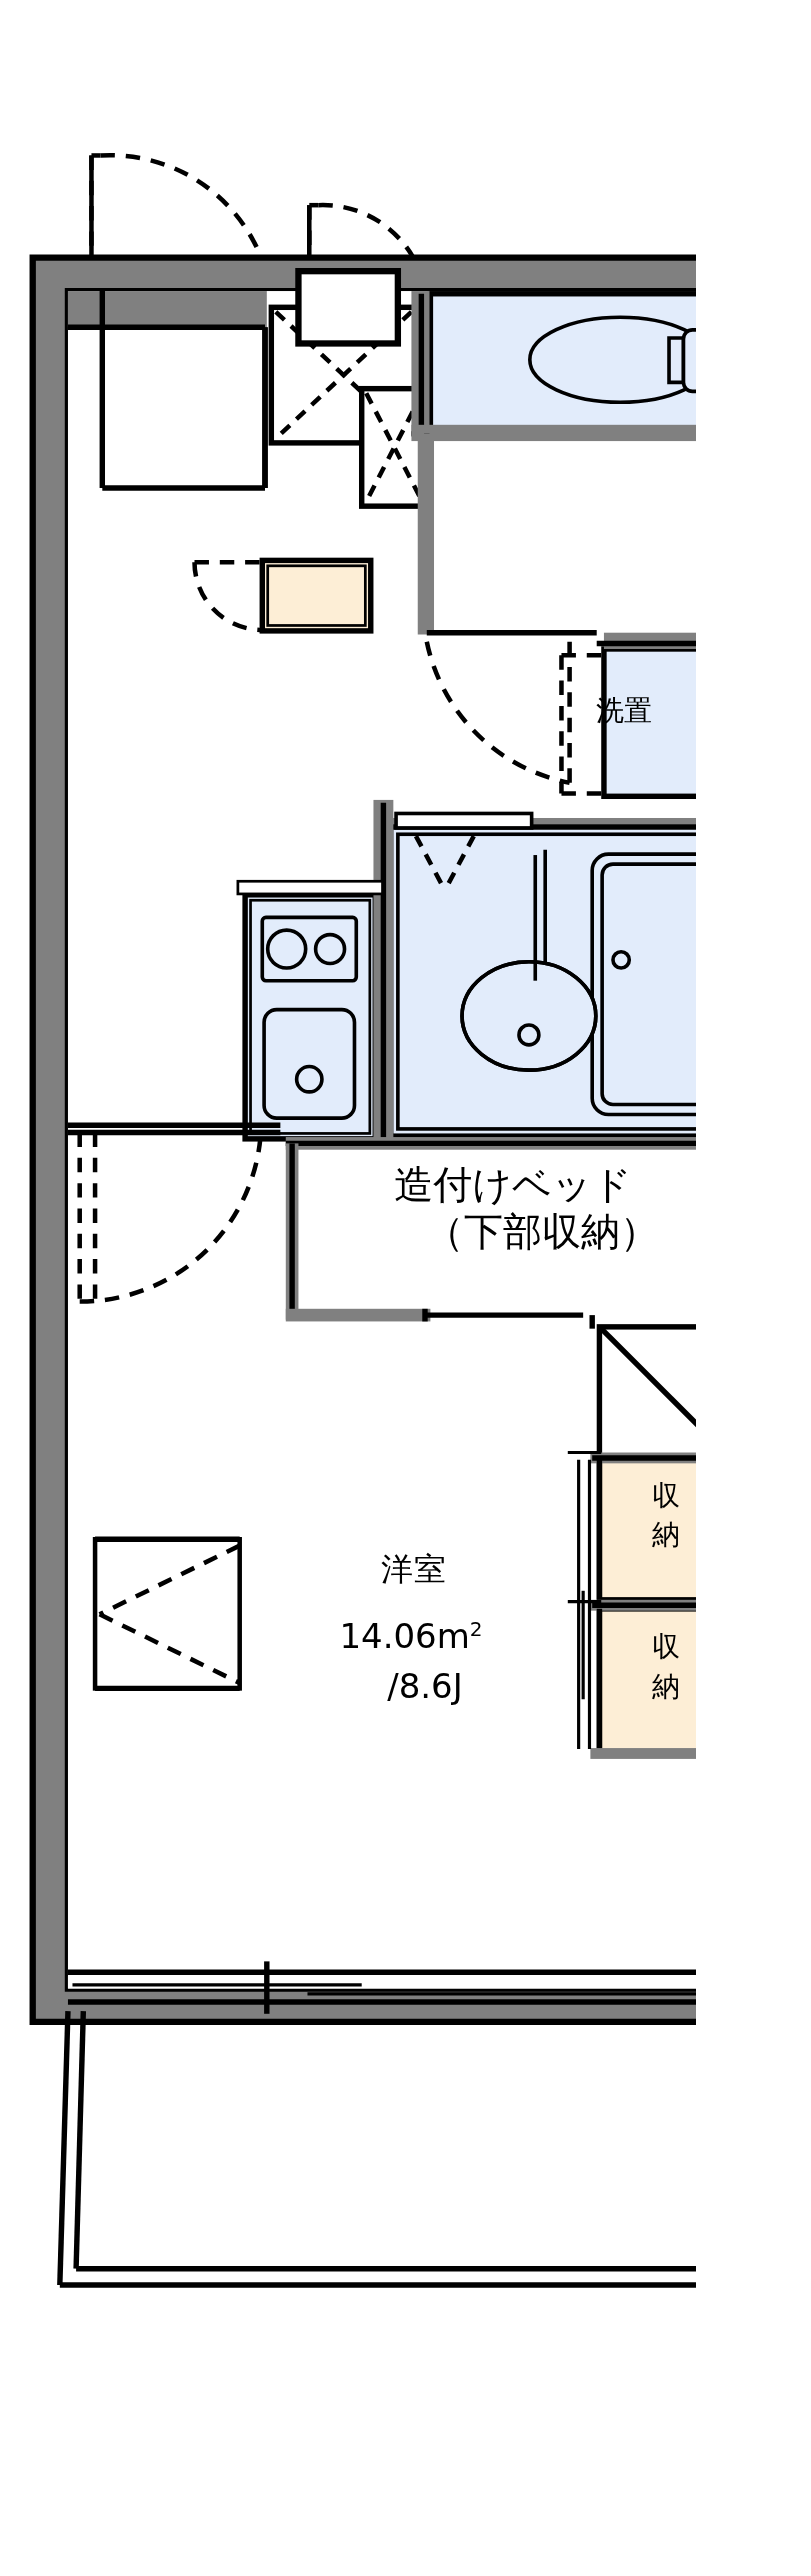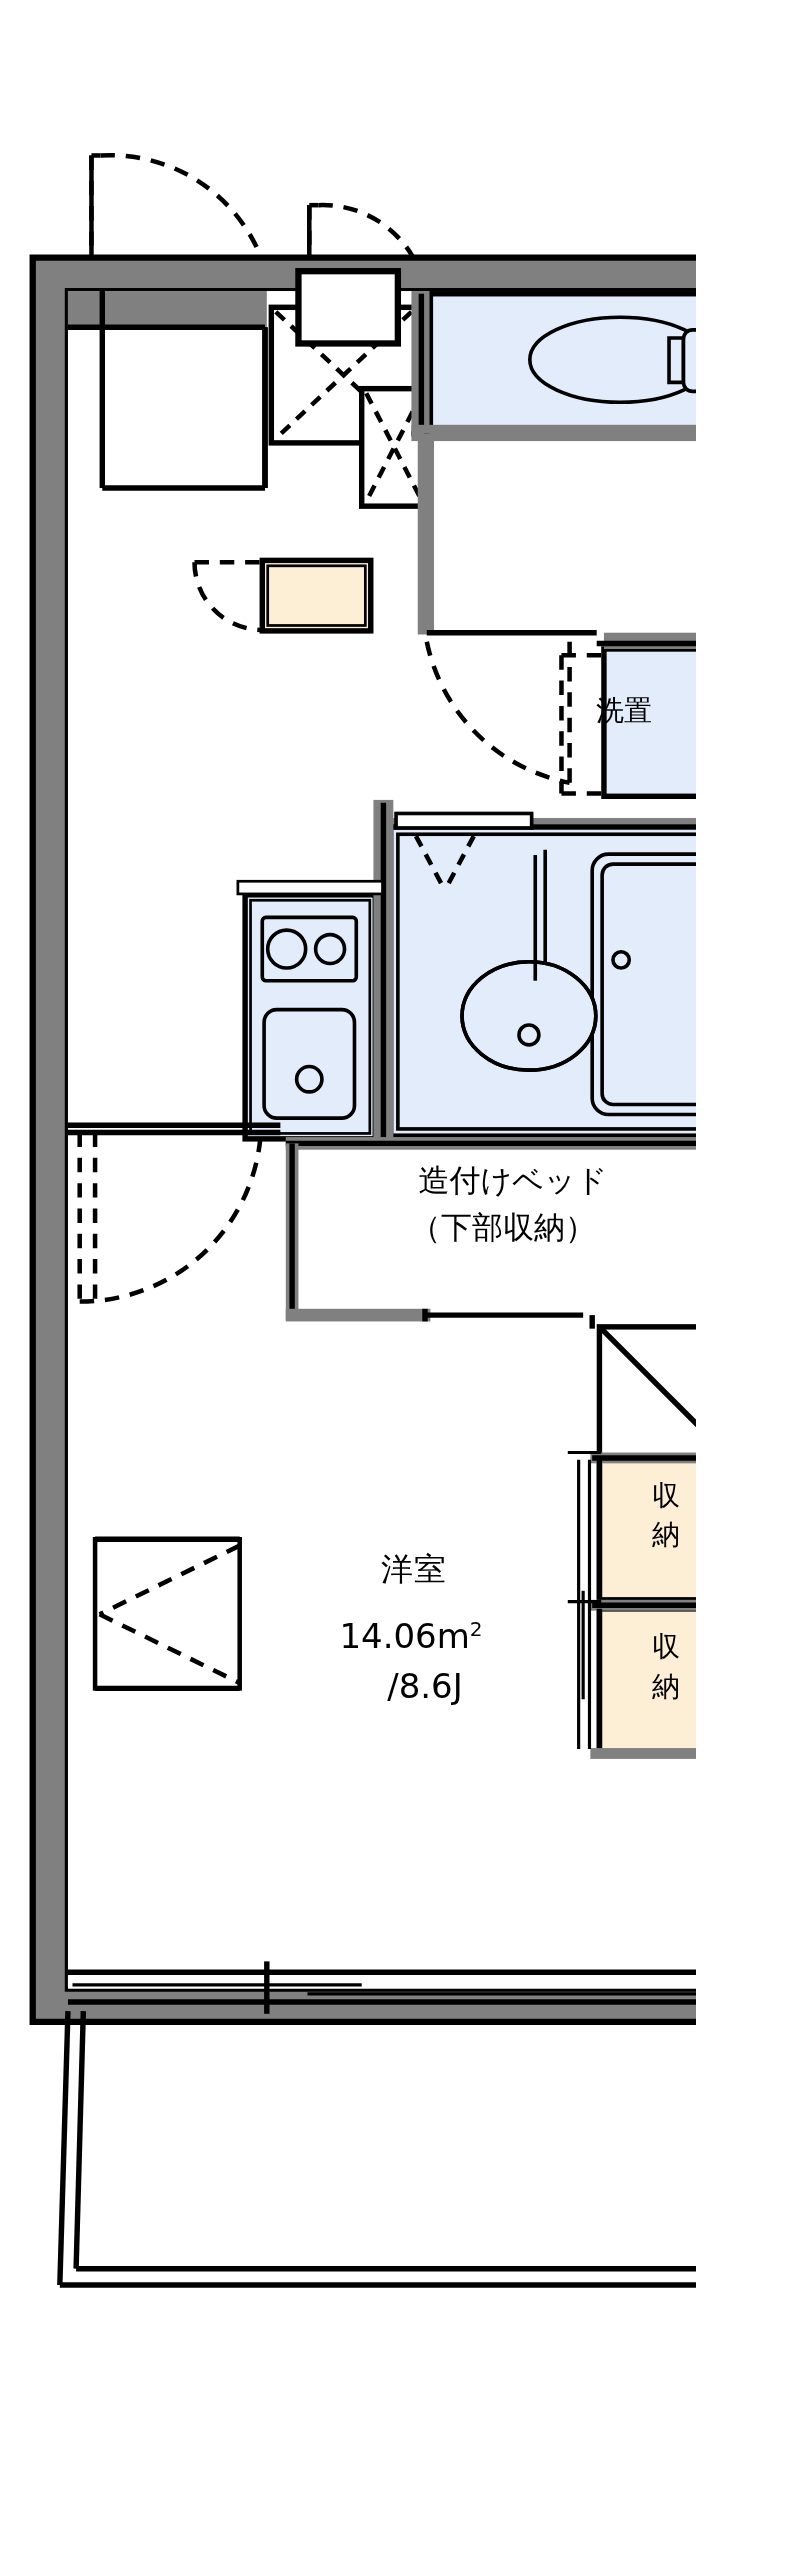--- a/index.html
+++ b/index.html
@@ -41,21 +41,21 @@
   }
   .lbl-room-area {
     font-size: 34px;
     text-align: center;
   }
   .lbl-room-area sup {
     font-size: 20px;
     vertical-align: super;
   }
   .lbl-bed {
-    font-size: 31px;
+    font-size: 39px;
     line-height: 1.25;
   }
   .lbl-closet {
     font-size: 28px;
     line-height: 1.1;
   }
   .lbl-wash {
     font-size: 28px;
   }
 </style>
@@ -325,21 +325,21 @@
 
     <g>
       <path class="solid6" d="M 293,362 L 293,540"></path>
     </g>
 
   </svg>
 
   <div class="lbl lbl-wash" style="left:624px; top:696px; transform:translateX(-50%);">洗置</div>
 
   <div class="lbl lbl-bed" style="left:513px; top:1161px; transform:translateX(-50%);">造付けベッド</div>
-  <div class="lbl lbl-bed" style="left:503px; top:1208px; transform:translateX(-50%);">（下部収納）</div>
+  <div class="lbl lbl-bed" style="left:542px; top:1208px; transform:translateX(-50%);">（下部収納）</div>
 
   <div class="lbl lbl-room-name" style="left:414px; top:1553px; transform:translateX(-50%);">洋室</div>
 
   <div class="lbl lbl-room-area" style="left:411px; top:1618px; transform:translateX(-50%);"><span>14.06m</span><sup>2</sup></div>
 
   <div class="lbl lbl-room-area" style="left:425px; top:1668px; transform:translateX(-50%);">/8.6J</div>
 
   <div class="lbl lbl-closet" style="left:666px; top:1481px; transform:translateX(-50%);">収</div>
   <div class="lbl lbl-closet" style="left:666px; top:1520px; transform:translateX(-50%);">納</div>
 

